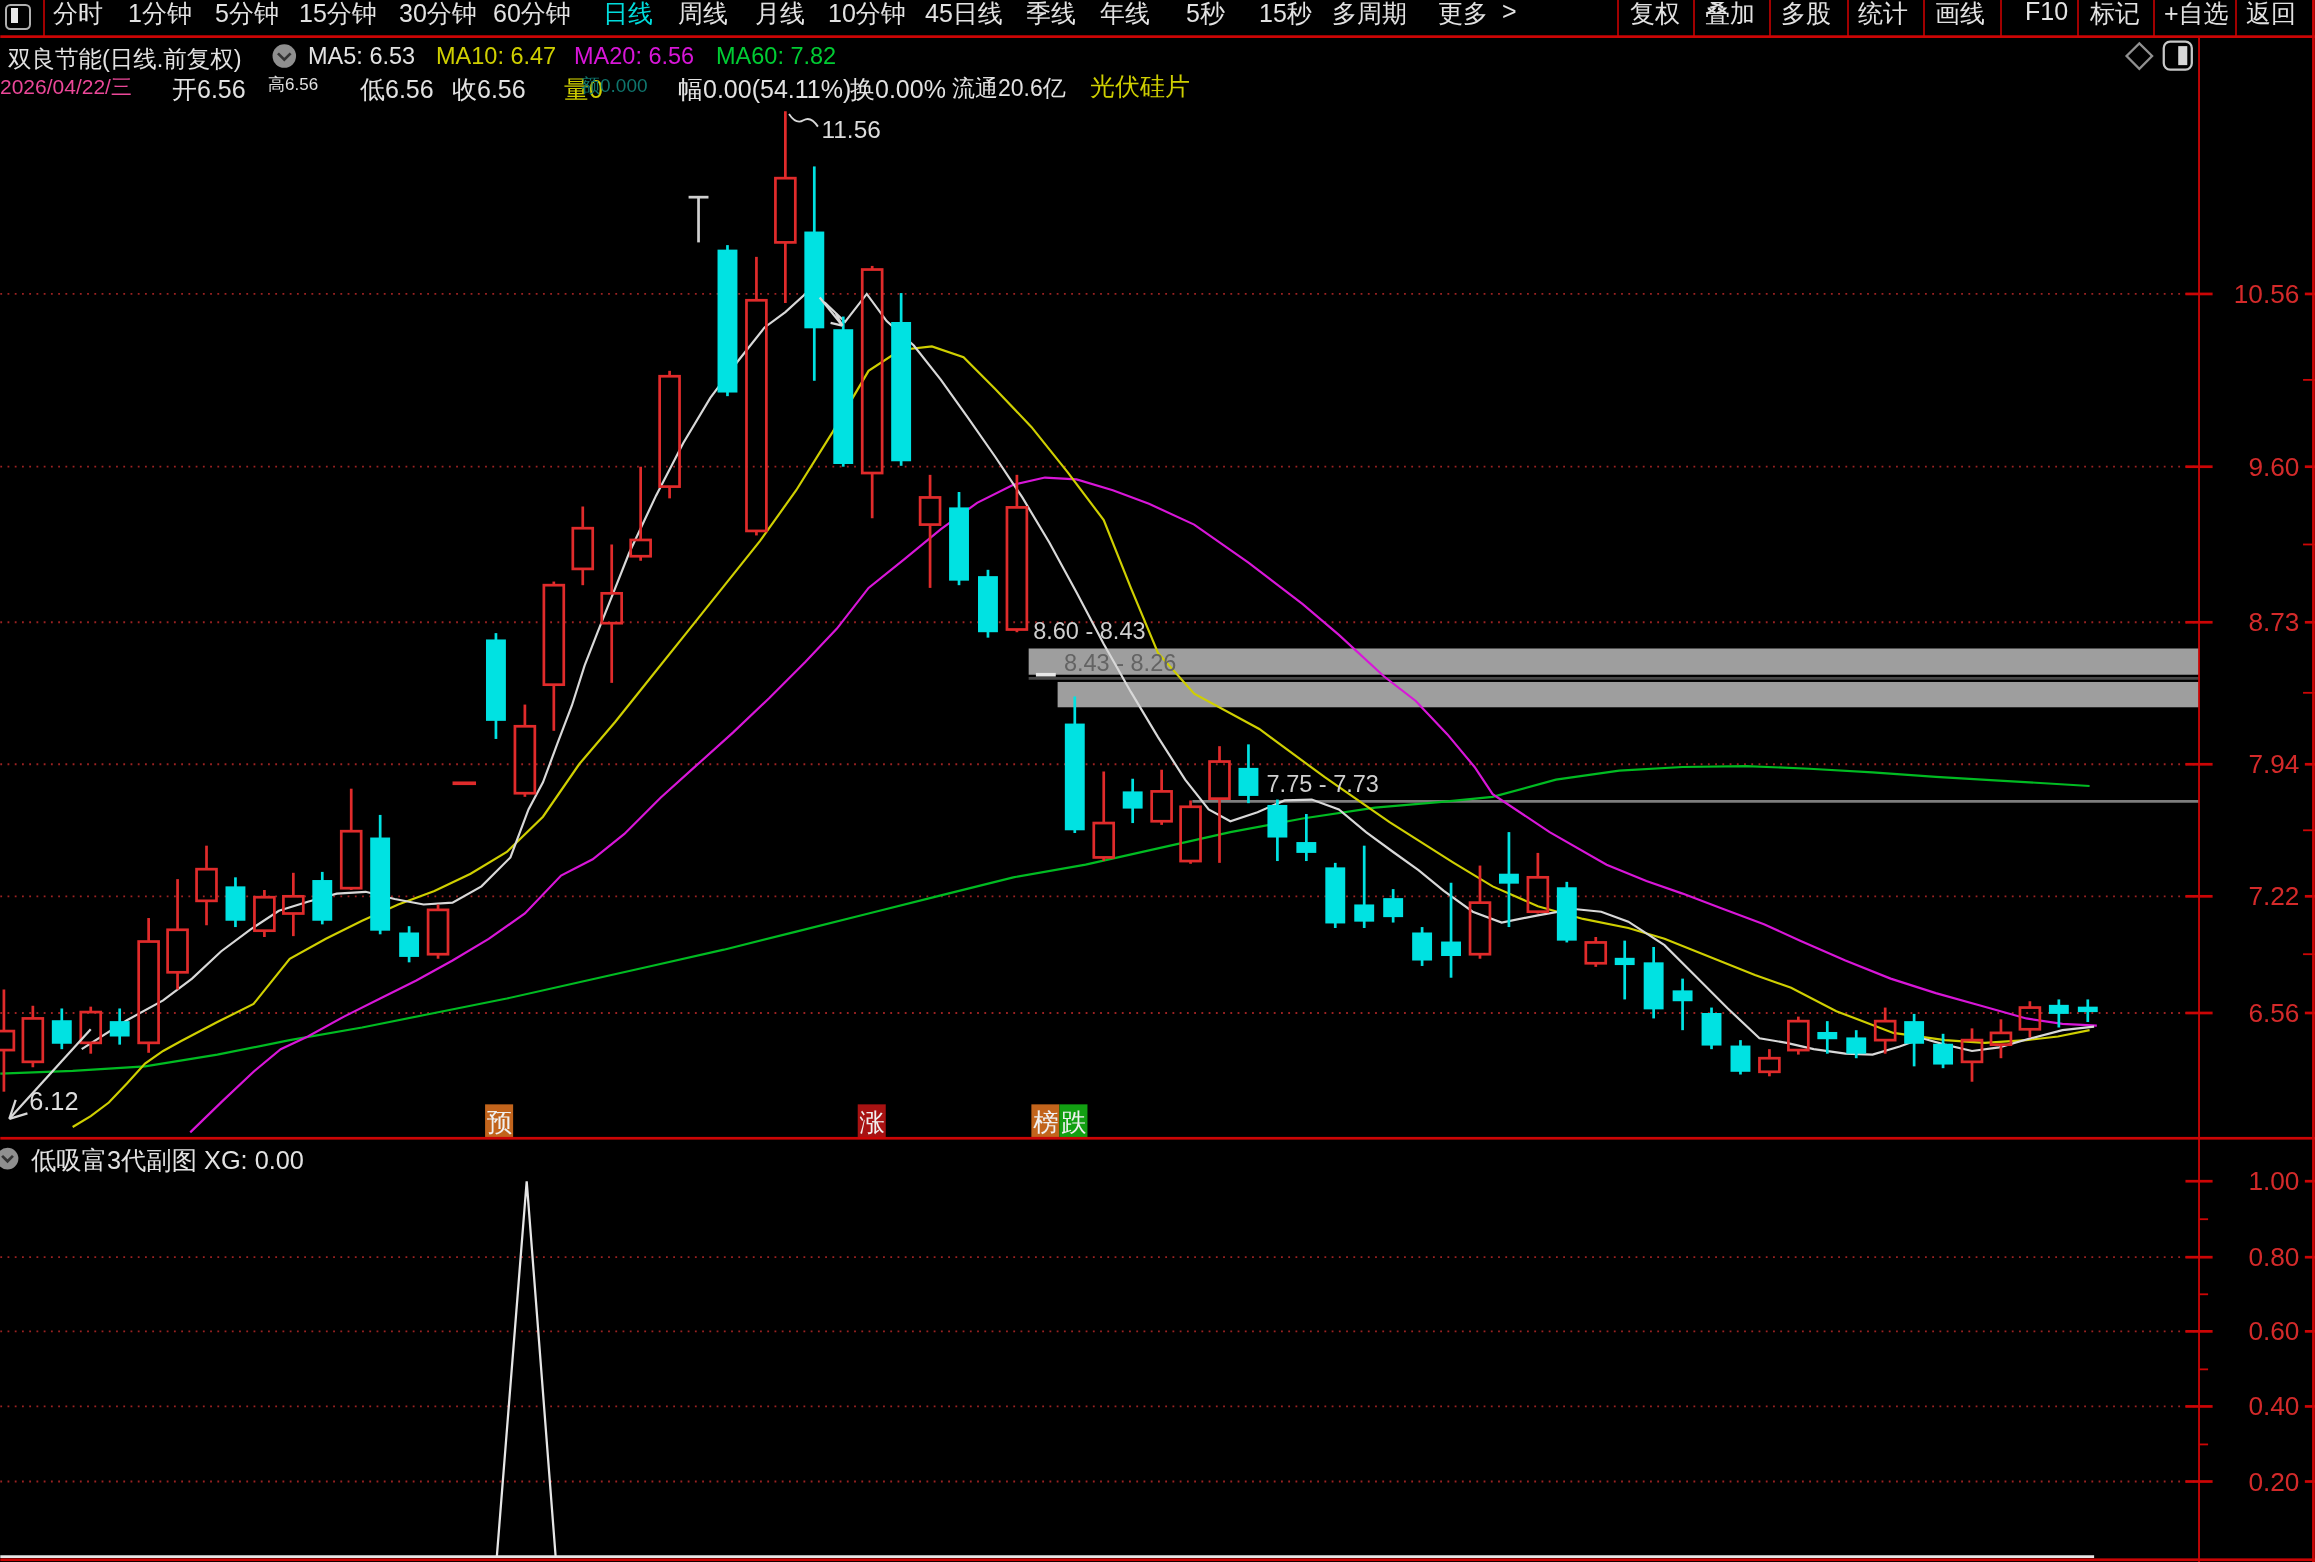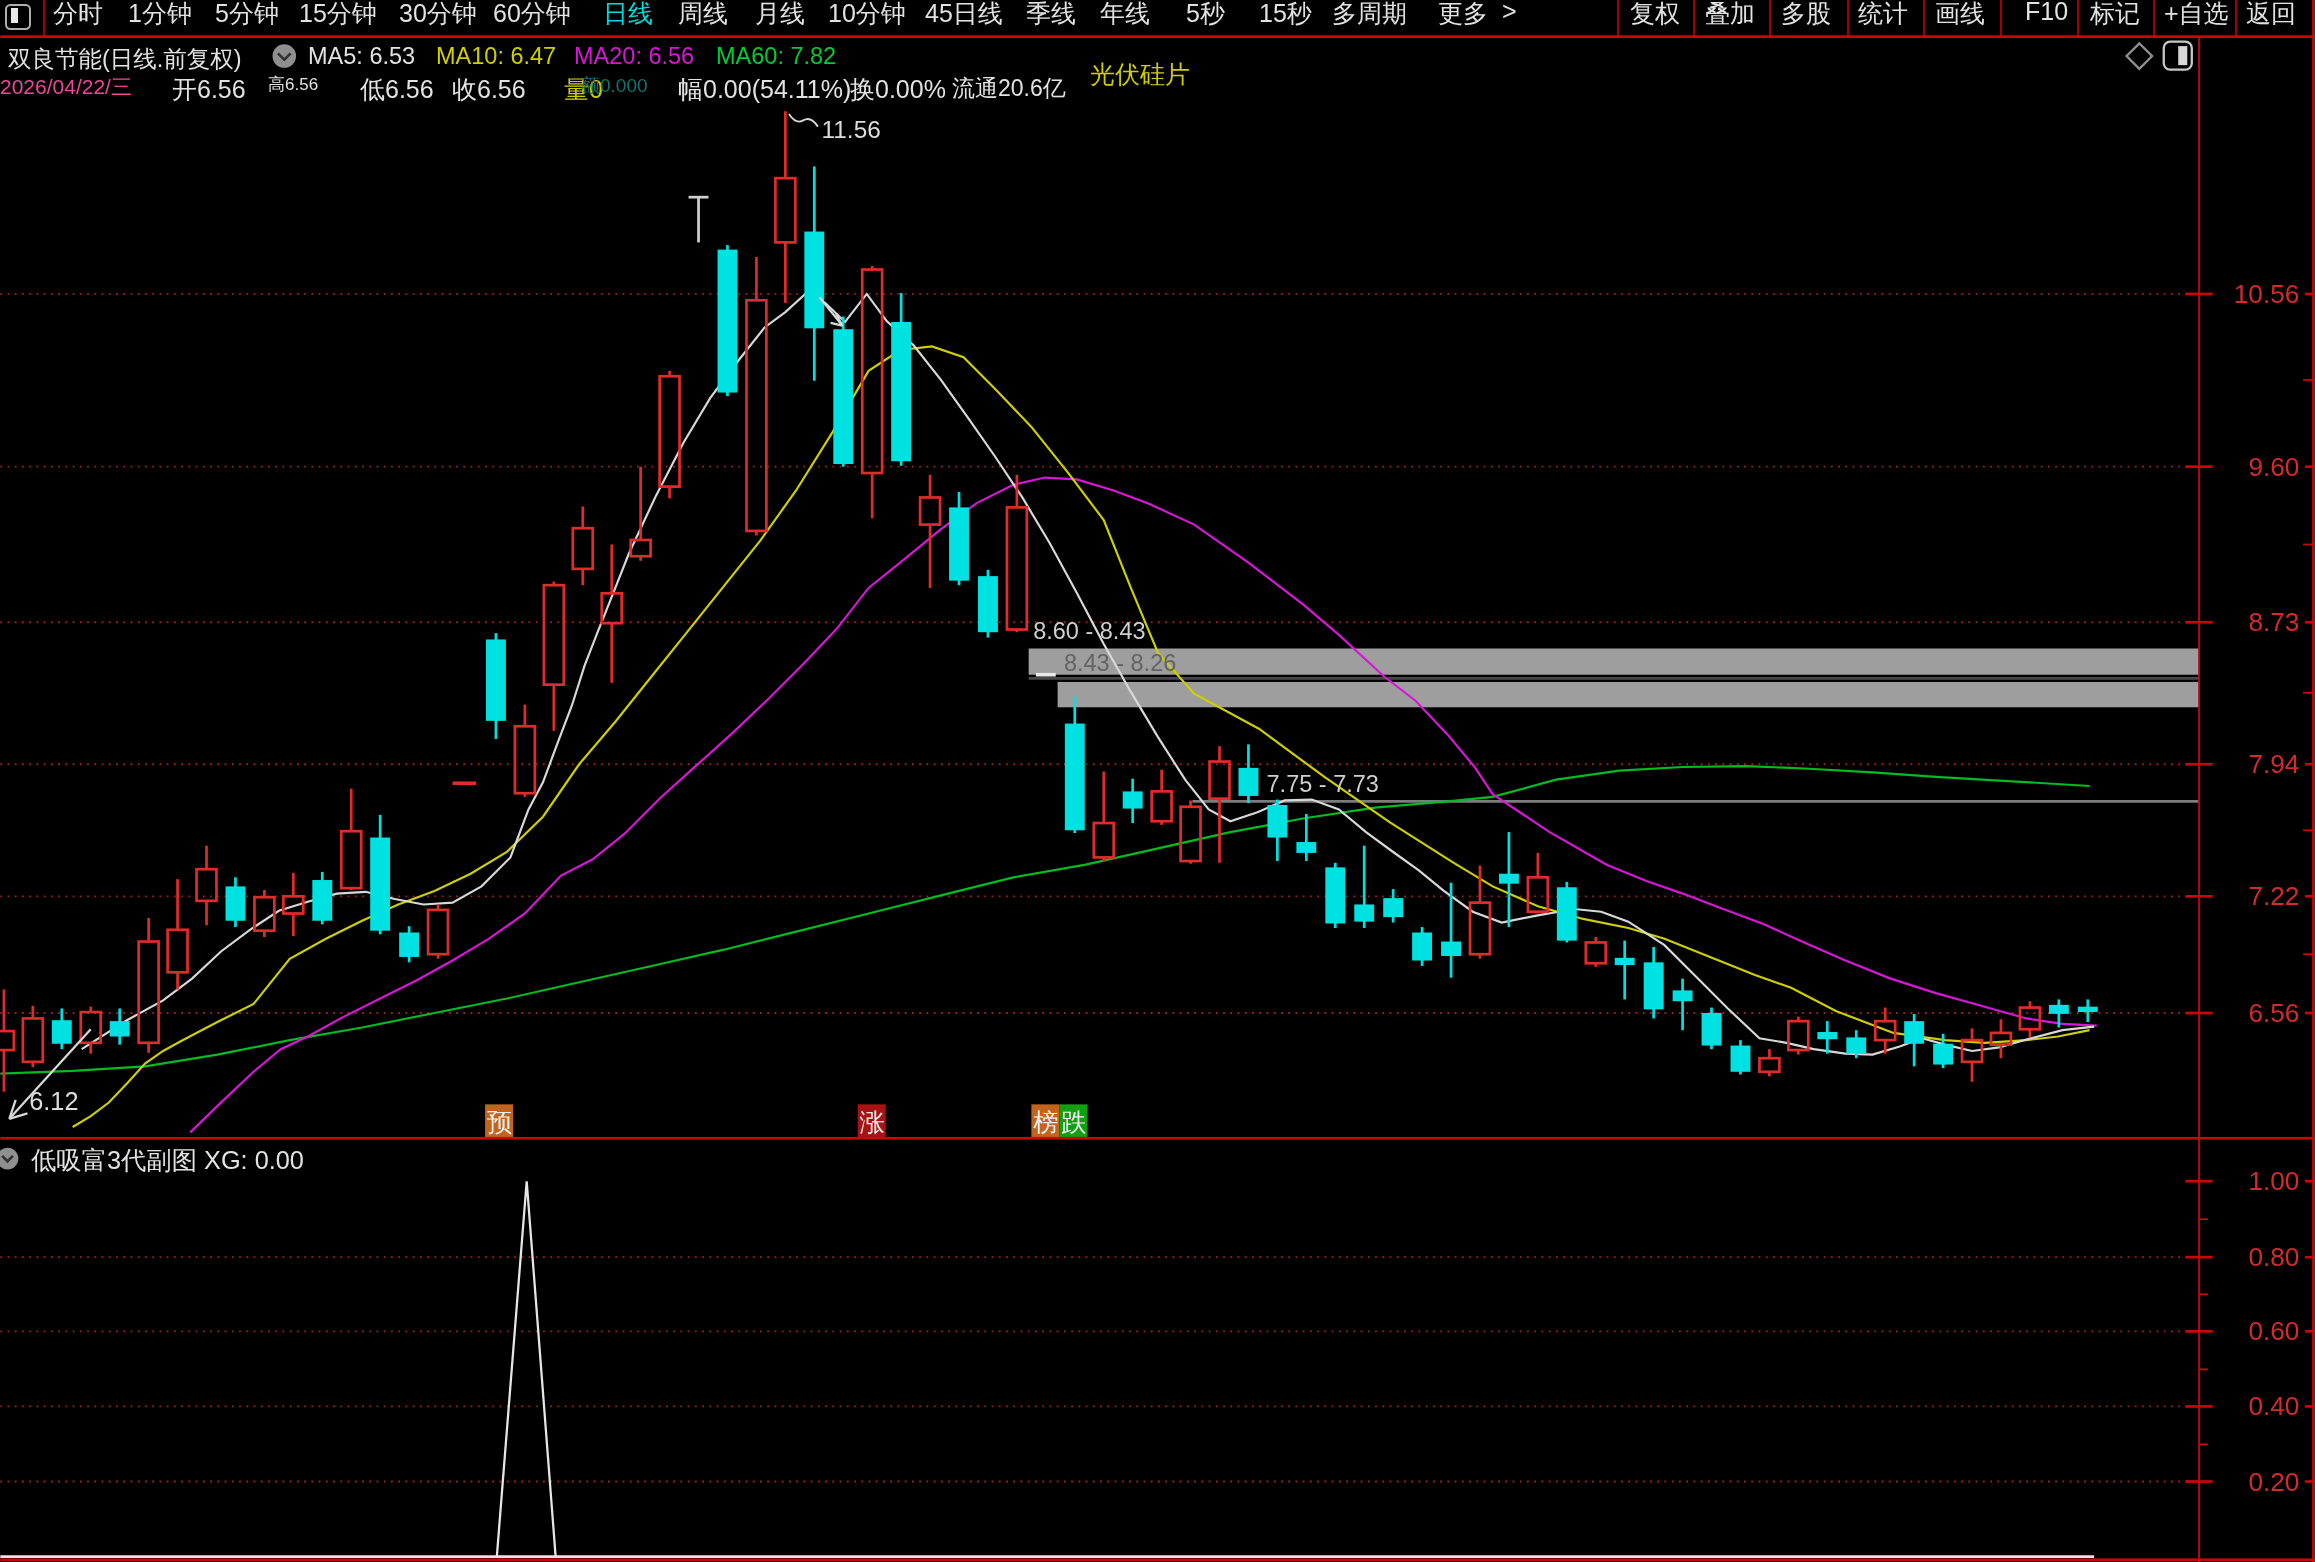--- a/index.html
+++ b/index.html
@@ -51,21 +51,21 @@
 <div class="ab" style="left:0px;top:73px;font-size:21px;color:#ec4899">2026/04/22/三</div>
 <div class="ab" style="left:172px;top:73px;font-size:25px;color:#e2e2e2">开6.56</div>
 <div class="ab" style="left:268px;top:73px;font-size:17px;color:#e2e2e2">高6.56</div>
 <div class="ab" style="left:360px;top:73px;font-size:25px;color:#e2e2e2">低6.56</div>
 <div class="ab" style="left:452px;top:73px;font-size:25px;color:#e2e2e2">收6.56</div>
 <div class="ab" style="left:564px;top:73px;font-size:25px;color:#cfcf00">量0</div>
 <div class="ab" style="left:581px;top:73px;font-size:19px;color:#0f766e">额0.000</div>
 <div class="ab" style="left:678px;top:73px;font-size:25px;color:#e2e2e2">幅0.00(54.11%)</div>
 <div class="ab" style="left:850px;top:73px;font-size:25px;color:#e2e2e2">换0.00%</div>
 <div class="ab" style="left:952px;top:73px;font-size:23px;color:#e2e2e2">流通20.6亿</div>
-<div class="ab" style="left:1090px;top:58px;font-size:25px;color:#cfcf00">光伏硅片</div>
+<div class="ab" style="left:1090px;top:70px;font-size:25px;color:#cfcf00">光伏硅片</div>
 <svg class="ab" style="left:0;top:0" width="2316" height="1562" font-family="Liberation Sans, sans-serif" viewBox="0 0 2560 1727">
     <line x1="0" y1="325" x2="2428" y2="325" stroke="#9c2222" stroke-width="2" stroke-dasharray="2 6"></line>
 <line x1="0" y1="516" x2="2428" y2="516" stroke="#9c2222" stroke-width="2" stroke-dasharray="2 6"></line>
 <line x1="0" y1="688" x2="2428" y2="688" stroke="#9c2222" stroke-width="2" stroke-dasharray="2 6"></line>
 <line x1="0" y1="845" x2="2428" y2="845" stroke="#9c2222" stroke-width="2" stroke-dasharray="2 6"></line>
 <line x1="0" y1="991" x2="2428" y2="991" stroke="#9c2222" stroke-width="2" stroke-dasharray="2 6"></line>
 <line x1="0" y1="1120" x2="2428" y2="1120" stroke="#9c2222" stroke-width="2" stroke-dasharray="2 6"></line>
 <line x1="0" y1="1390" x2="2428" y2="1390" stroke="#9c2222" stroke-width="2" stroke-dasharray="2 6"></line>
 <line x1="0" y1="1472" x2="2428" y2="1472" stroke="#9c2222" stroke-width="2" stroke-dasharray="2 6"></line>
 <line x1="0" y1="1555" x2="2428" y2="1555" stroke="#9c2222" stroke-width="2" stroke-dasharray="2 6"></line>

